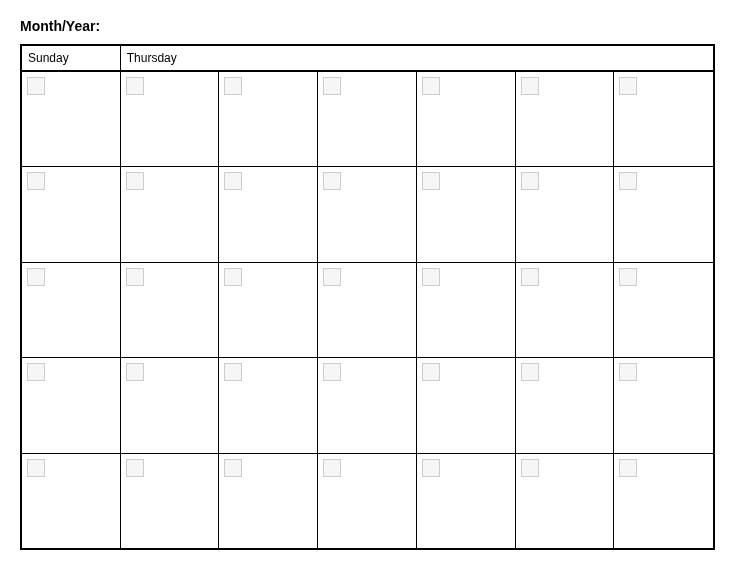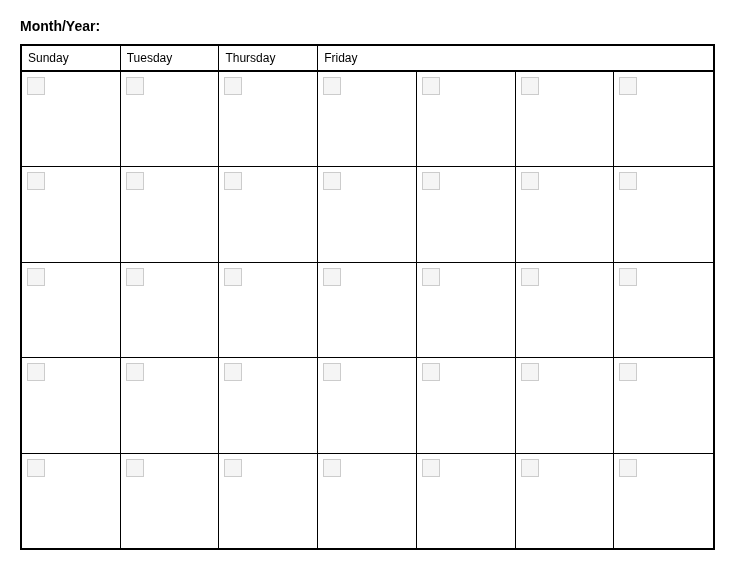--- a/index.html
+++ b/index.html
@@ -90,23 +90,21 @@
     }
   </style>
 </head>
 <body>
 
 <div class="page-title">Month/Year:</div>
 
 <div class="calendar-wrapper">
   <div class="calendar-header">
     <div class="day-header">Sunday</div>
-    <div class="day-header">Tuesday</div>
     <div class="day-header">Thursday</div>
-    <div class="day-header">Friday</div>
   </div>
 
   <div class="calendar-body">
 
     <div class="calendar-row">
       <div class="calendar-cell">
           <div class="date-box"></div>
         </div>
       <div class="calendar-cell">
           <div class="date-box"></div>

